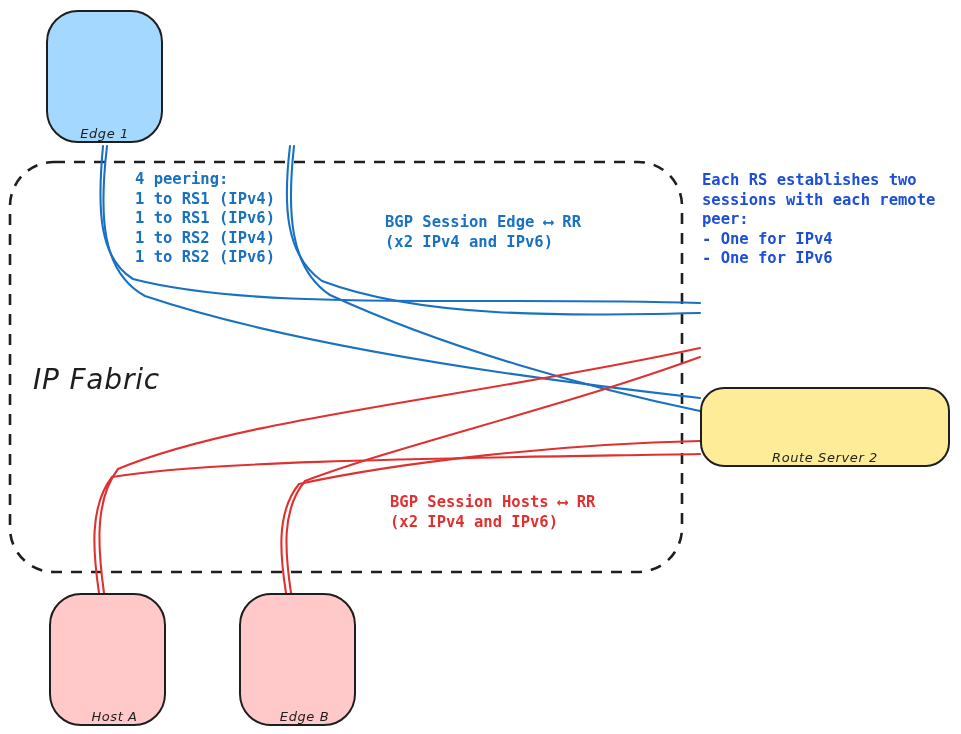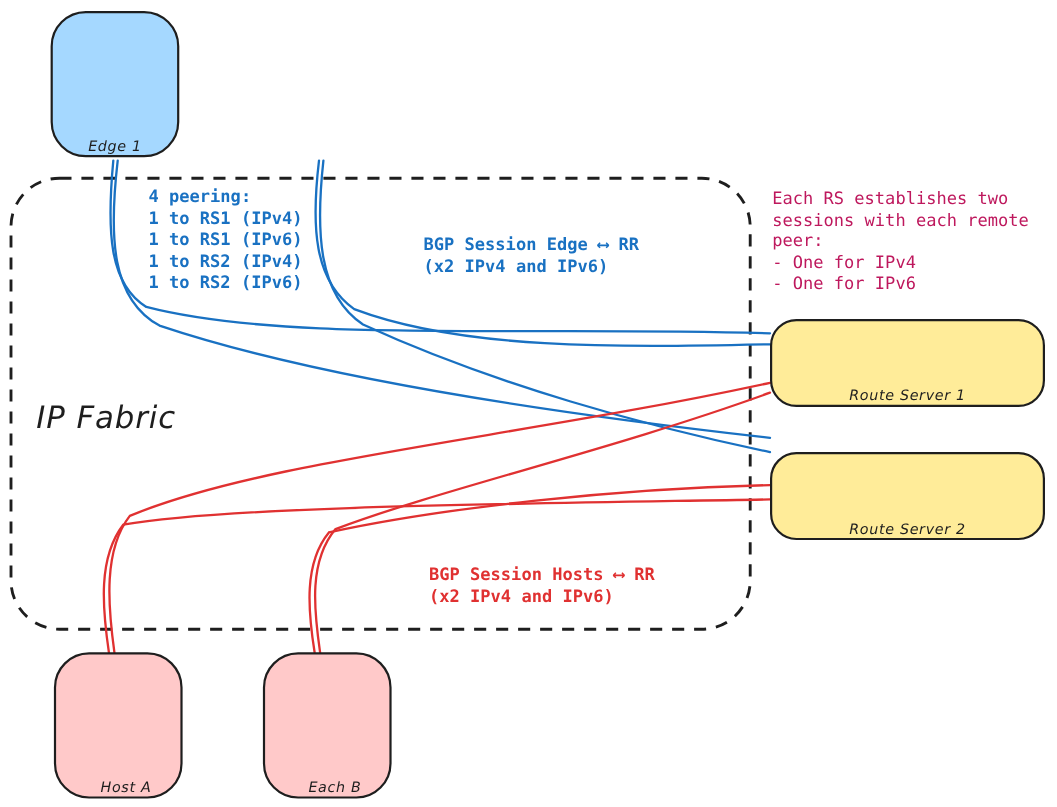--- a/index.html
+++ b/index.html
@@ -23,38 +23,38 @@
     background:#fff;
   }
   .node.square{border-radius:32px;width:117px;height:133px;}
   .node.wide{border-radius:24px;width:250px;height:80px;}
   .edge-fill{background:#a5d8ff;}
   .rs-fill{background:#ffec99;}
   .host-fill{background:#ffc9c9;padding-left:14px;}
   #edge1{left:46px;top:10px;}
   #edge2{left:230px;top:10px;}
   #rs1{left:700px;top:290px;}
-  #rs2{left:700px;top:387px;margin-top:24px;}
+  #rs2{left:700px;top:387px;}
   #hostA{left:49px;top:593px;}
   #hostB{left:239px;top:593px;}
   .anno{
     position:absolute;
     font-family:"DejaVu Sans Mono", "DejaVu Sans", monospace;
     font-size:15.5px;
     line-height:19.5px;
     font-weight:600;
     white-space:pre-line;
   }
   .anno.blue{color:#1971c2;}
   .anno.red{color:#e03131;}
-  .anno.black{color:#be185d;font-weight:400;}
+  .anno.black{color:#1d4ed8;font-weight:700;}
   #peering{left:135px;top:170px;}
   #bgp-edges{left:385px;top:213px;}
   #rs-note{left:702px;top:171px;}
-  #bgp-hosts{left:390px;top:493px;margin-top:20px;}
+  #bgp-hosts{left:390px;top:493px;}
   #fabric-label{
     position:absolute;left:33px;top:363px;
     font-style:italic;font-size:28px;letter-spacing:0.8px;color:#1e1e1e;
   }
 </style>
 </head>
 <body>
 
 <div class="canvas">
 
@@ -73,31 +73,28 @@
       <path d="M 104 593 C 98 550 94 500 118 469 C 240 418 470 398 700 348"></path>
       <path d="M 99 593 C 93 552 89 507 112 477 C 210 460 470 458 700 454"></path>
       <path d="M 291 593 C 285 552 281 510 305 481 C 400 445 560 408 700 357"></path>
       <path d="M 286 593 C 280 555 276 512 299 484 C 400 462 560 444 700 441"></path>
     </g>
   </svg>
 
   <div id="edge1" class="node square edge-fill">
     <span>Edge 1</span>
   </div>
-  <div id="rs1" class="node wide rs-fill">
-    <span>Route Server 1</span>
-  </div>
   <div id="rs2" class="node wide rs-fill">
     <span>Route Server 2</span>
   </div>
   <div id="hostA" class="node square host-fill">
     <span>Host A</span>
   </div>
   <div id="hostB" class="node square host-fill">
-    <span>Each B</span>
+    <span>Edge B</span>
   </div>
 
   <div id="fabric-label">IP Fabric</div>
 
   <div id="peering" class="anno blue">4 peering:
 1 to RS1 (IPv4)
 1 to RS1 (IPv6)
 1 to RS2 (IPv4)
 1 to RS2 (IPv6)</div>
 

